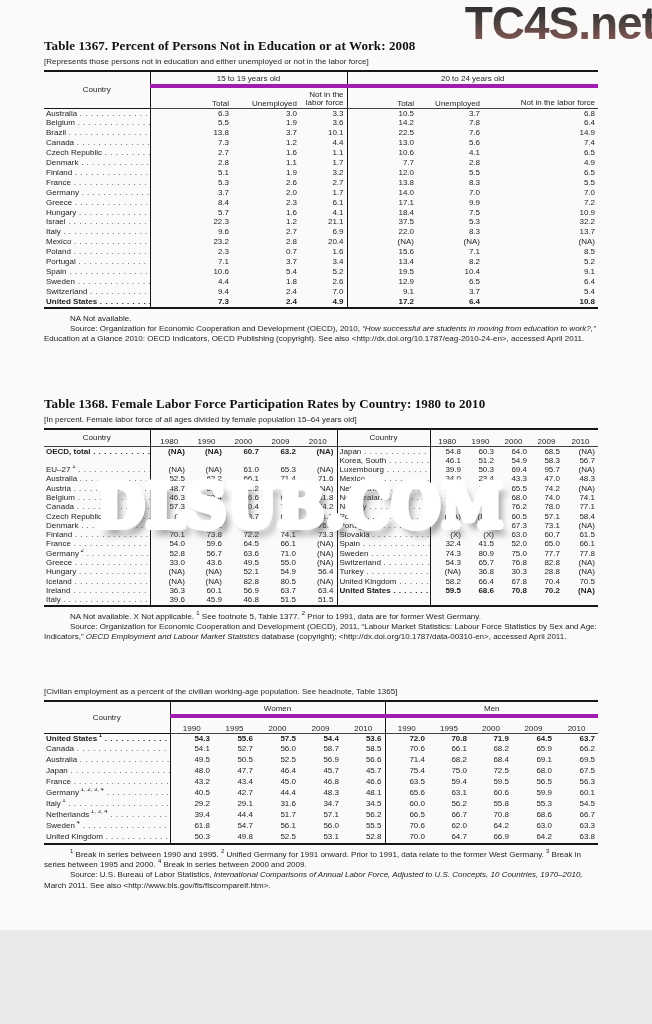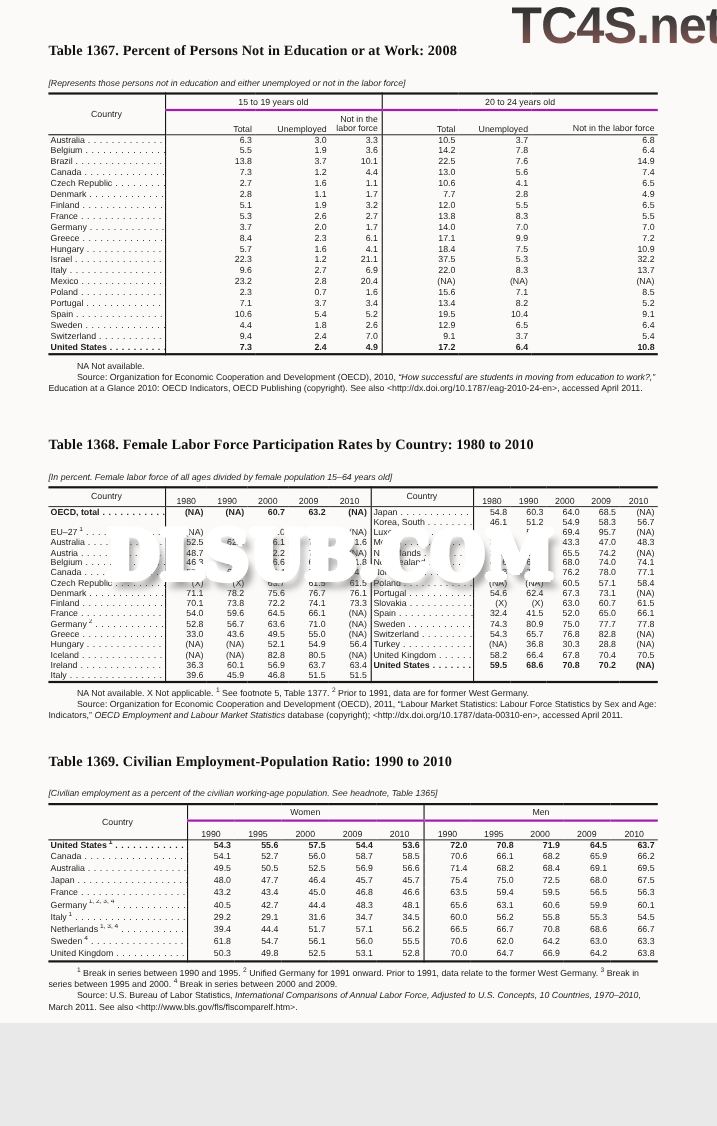--- a/index.html
+++ b/index.html
@@ -2,28 +2,28 @@
 <html><head>
 <meta charset="utf-8">
 <style>
   * { margin:0; padding:0; box-sizing:border-box; }
   html,body { width:652px; }
   body { font-family:"Liberation Sans", sans-serif; color:#1d1d1d; background:#e9e9e9; }
   .page { position:relative; width:652px; height:930px; background:#fbfaf8; overflow:hidden; }
 
   .tblock { position:absolute; left:44px; width:554px; }
   .ttitle { font-family:"Liberation Serif", serif; font-weight:bold; font-size:13px; letter-spacing:.1px; color:#111; }
-  .headnote { font-size:8px; margin-top:17px; color:#262626;font-style:italic; }
+  .headnote { font-size:8px; margin-top:3px; color:#262626; }
 
   table { border-collapse:collapse; table-layout:fixed; width:100%; margin-top:4px;
           border-top:2px solid #161616; border-bottom:2px solid #161616; }
   th, td { font-size:8px; font-weight:normal; padding:0 2px; overflow:hidden; white-space:nowrap; color:#1d1d1d; }
   thead th { vertical-align:bottom; }
   .cth { text-align:center; vertical-align:middle; border-bottom:1px solid #161616; }
-  .gh  { text-align:center; border-bottom:2px solid #a21caf; height:14px; vertical-align:middle; }
+  .gh  { text-align:center; border-bottom:4px solid #a21caf; height:14px; vertical-align:middle; }
   .sub th { border-bottom:1px solid #404040; }
   .colh { text-align:right; padding-right:3px; }
   .wrap { white-space:normal; line-height:8.5px; padding-top:2px; }
   .yh { text-align:center; }
   .vr { border-right:1px solid #161616; }
   td.num { text-align:right; padding-right:3px; }
   .b, td.b, .lbl.b { font-weight:bold; }
   td.lbl { overflow:hidden; white-space:nowrap; }
   .dots::after { content:" . . . . . . . . . . . . . . . . . . . . . . . . . . . . . . . . . . . . . . . . . . . . . . . . . ."; letter-spacing:.5px; }
   sup { font-size:6px; line-height:0; }
@@ -562,21 +562,20 @@
           </tr>
         </tbody>
     </table>
     <div class="notes">
       <p><span>NA Not available. X Not applicable. </span><sup>1</sup><span> See footnote 5, Table 1377. </span><sup>2</sup><span> Prior to 1991, data are for former West Germany.</span></p>
       <p><span>Source: Organization for Economic Cooperation and Development (OECD), 2011, “Labour Market Statistics: Labour Force Statistics by Sex and Age: Indicators,” </span><i>OECD Employment and Labour Market Statistics</i><span> database (copyright); &lt;http://dx.doi.org/10.1787/data-00310-en&gt;, accessed April 2011.</span></p>
     </div>
   </section>
 
   <section class="tblock" style="top:684px">
-    <h2 class="ttitle">Table 1369. Civilian Employment-Population Ratio: 1990 to 2010</h2>
     <p class="headnote">[Civilian employment as a percent of the civilian working-age population. See headnote, Table 1365]</p>
     <table class="t1369">
       <colgroup>
         <col style="width:126px">
         <col style="width:43px">
           <col style="width:43px">
           <col style="width:43px">
           <col style="width:43px">
           <col style="width:43px">
         <col style="width:43px">

